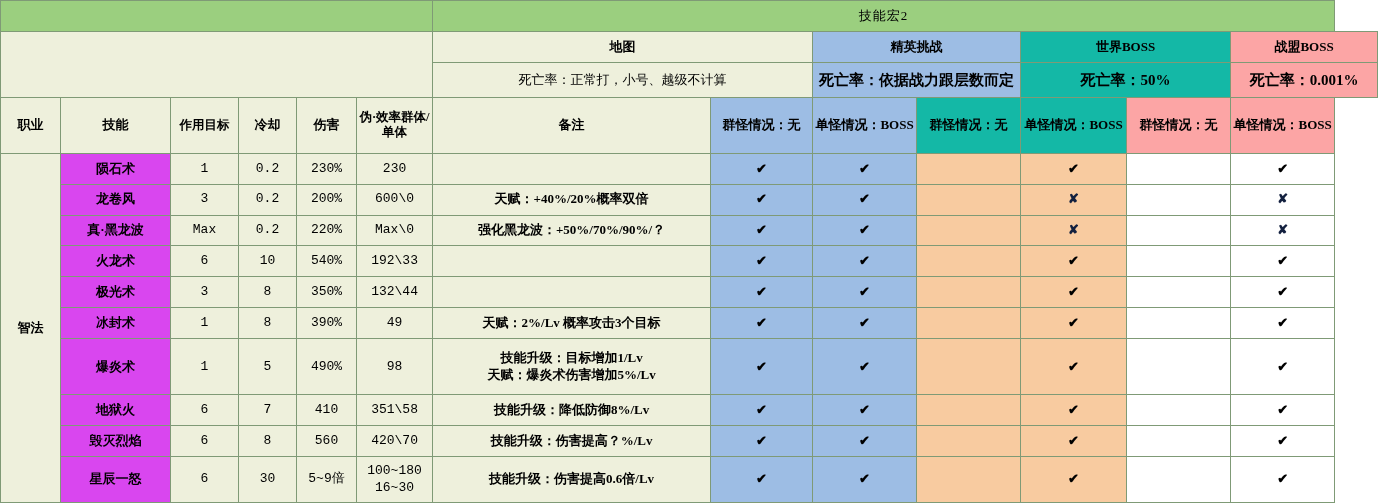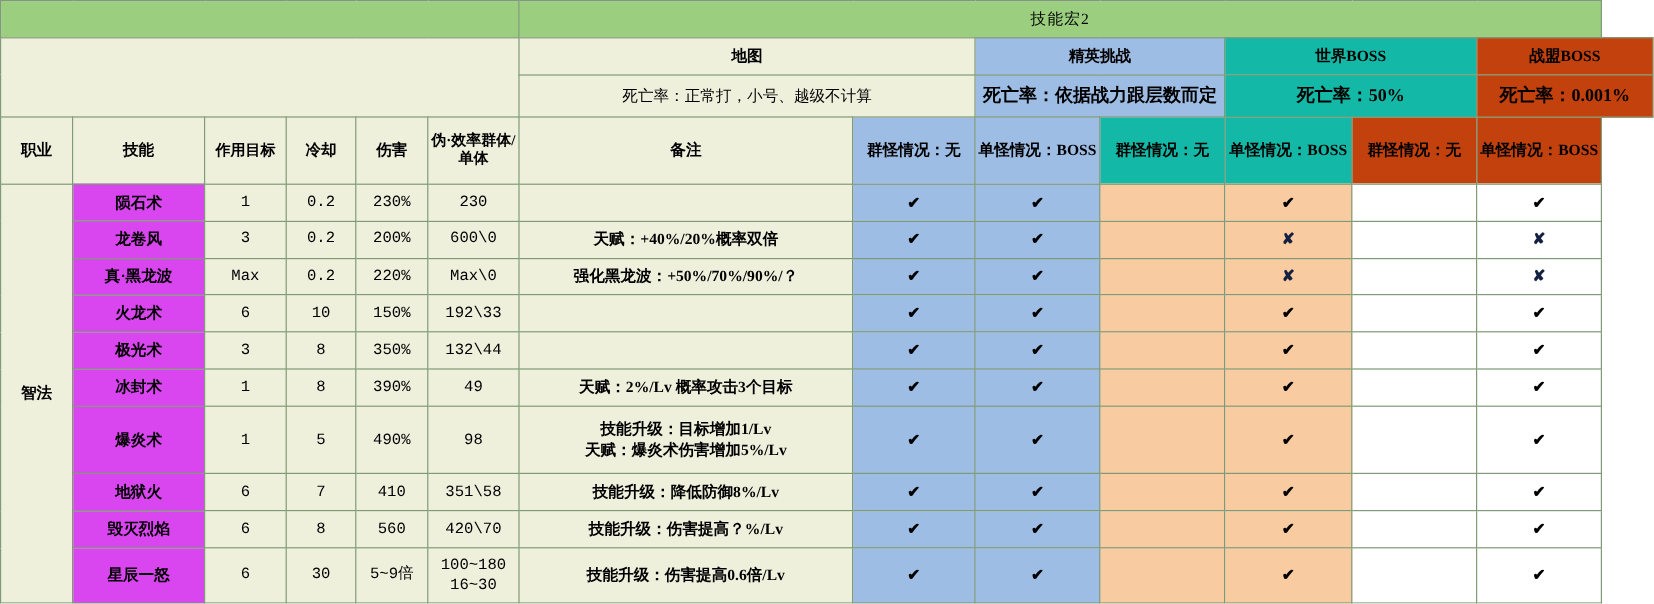--- a/index.html
+++ b/index.html
@@ -42,21 +42,21 @@
     color: #000;
     letter-spacing: 1px;
   }
   .title-blank {
     background: #9bcf7f;
   }
   
   .hd-cream { background: #eef0dc; }
   .hd-blue  { background: #9dbde4; margin-top: 18px; }
   .hd-orange{ background: #14b8a6; }
-  .hd-gray  { background: #c2410c; }
+  .hd-gray  { background: #fca5a5; }
 
   .grp-title {
     font-size: 17px;
     font-weight: bold;
     font-family: "Liberation Serif", serif;
   }
   .grp-sub {
     font-size: 13.5px;
     font-family: "Liberation Serif", serif;
   }
@@ -215,21 +215,21 @@
       <td class="mark-orange mark"></td>
       <td class="mark-orange mark cross">✘</td>
       <td class="mark-white mark"></td>
       <td class="mark-white mark cross">✘</td>
     </tr>
 
     <tr>
       <td class="skill-cell">火龙术</td>
       <td class="num-cell">6</td>
       <td class="num-cell">10</td>
-      <td class="num-cell">150%</td>
+      <td class="num-cell">540%</td>
       <td class="num-cell">192\33</td>
       <td class="note-cell"></td>
       <td class="mark-blue mark">✔</td>
       <td class="mark-blue mark">✔</td>
       <td class="mark-orange mark"></td>
       <td class="mark-orange mark">✔</td>
       <td class="mark-white mark"></td>
       <td class="mark-white mark">✔</td>
     </tr>
 

